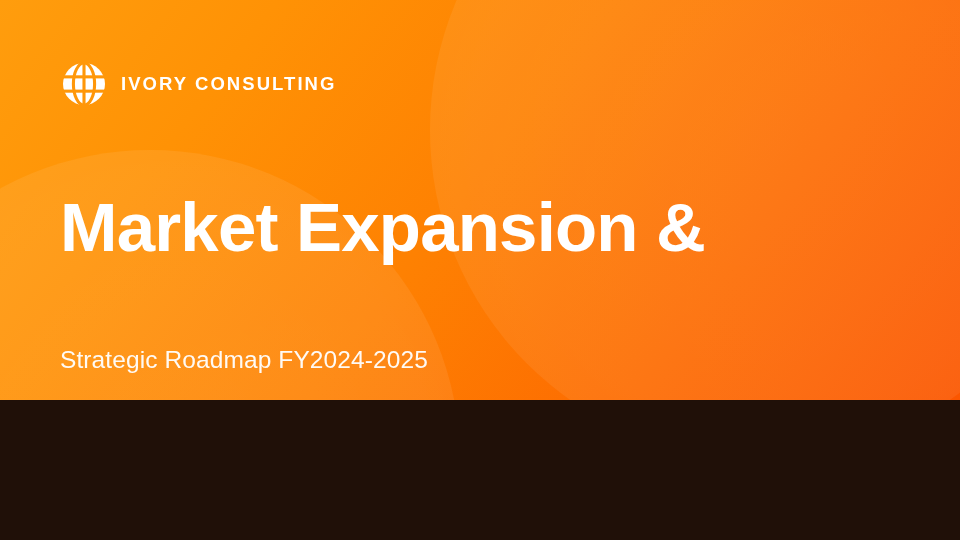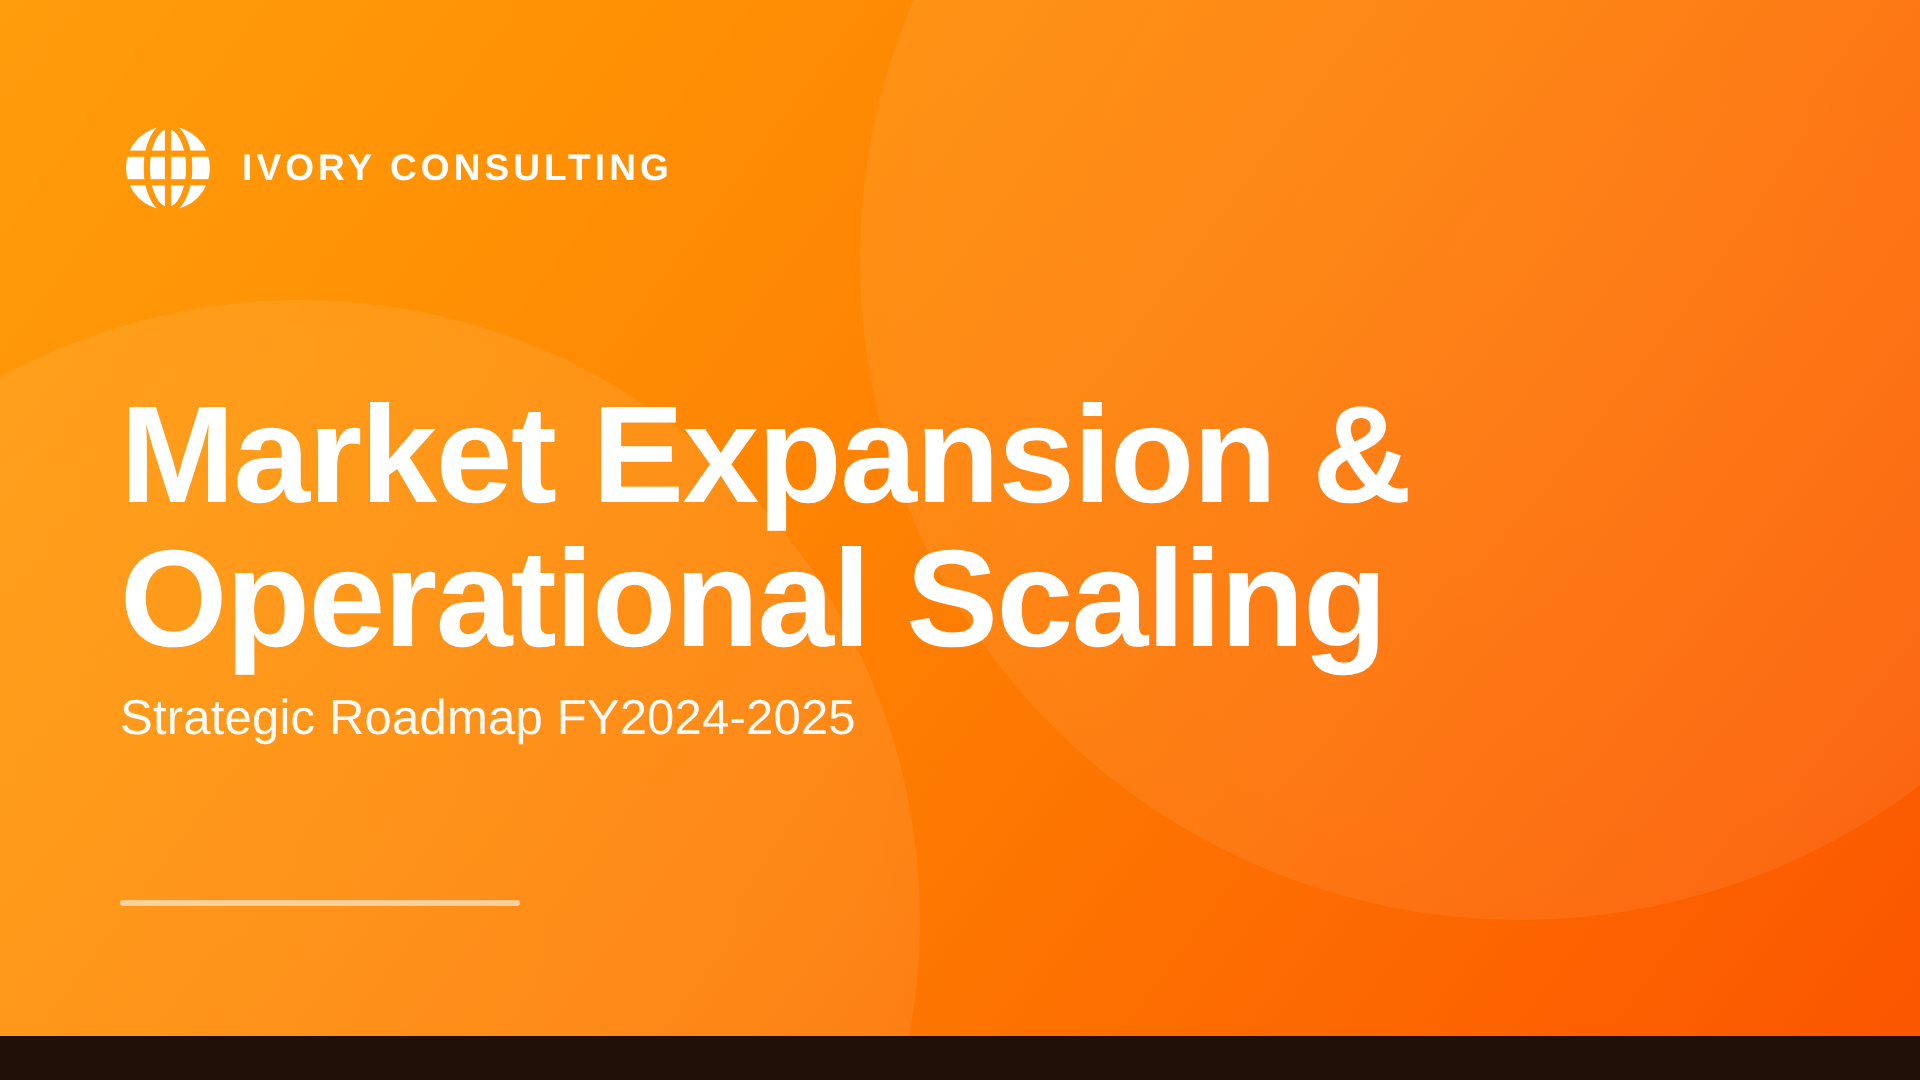--- a/index.html
+++ b/index.html
@@ -3,21 +3,21 @@
 <meta charset="utf-8">
 <style>
   html, body {
     margin: 0;
     padding: 0;
     background: #201008;
   }
   #slide {
     position: relative;
     width: 960px;
-    height: 518px;
+    height: 400px;
     overflow: hidden;
     font-family: "Liberation Sans", sans-serif;
     background: linear-gradient(127deg, #FF9D0D 0%, #FF9205 22%, #FE8102 48%, #FD6B01 74%, #FB5600 100%);
   }
 
   
   .deco {
     position: absolute;
     border-radius: 50%;
     pointer-events: none;
@@ -135,21 +135,20 @@
           </mask>
         </defs>
         <rect x="0" y="0" width="48" height="48" fill="#ffffff" mask="url(#globe-mask)"></rect>
       </svg>
     </span>
     <span id="brand-name">IVORY CONSULTING</span>
   </div>
 
   <div id="headline">
     <div class="title-line">Market Expansion &amp;</div>
-    <div class="title-line">Operational Scaling</div>
   </div>
 
   <div id="subtitle">Strategic Roadmap FY2024-2025</div>
 
   <div id="divider"></div>
 
 
 </div>
 
 </body></html>

